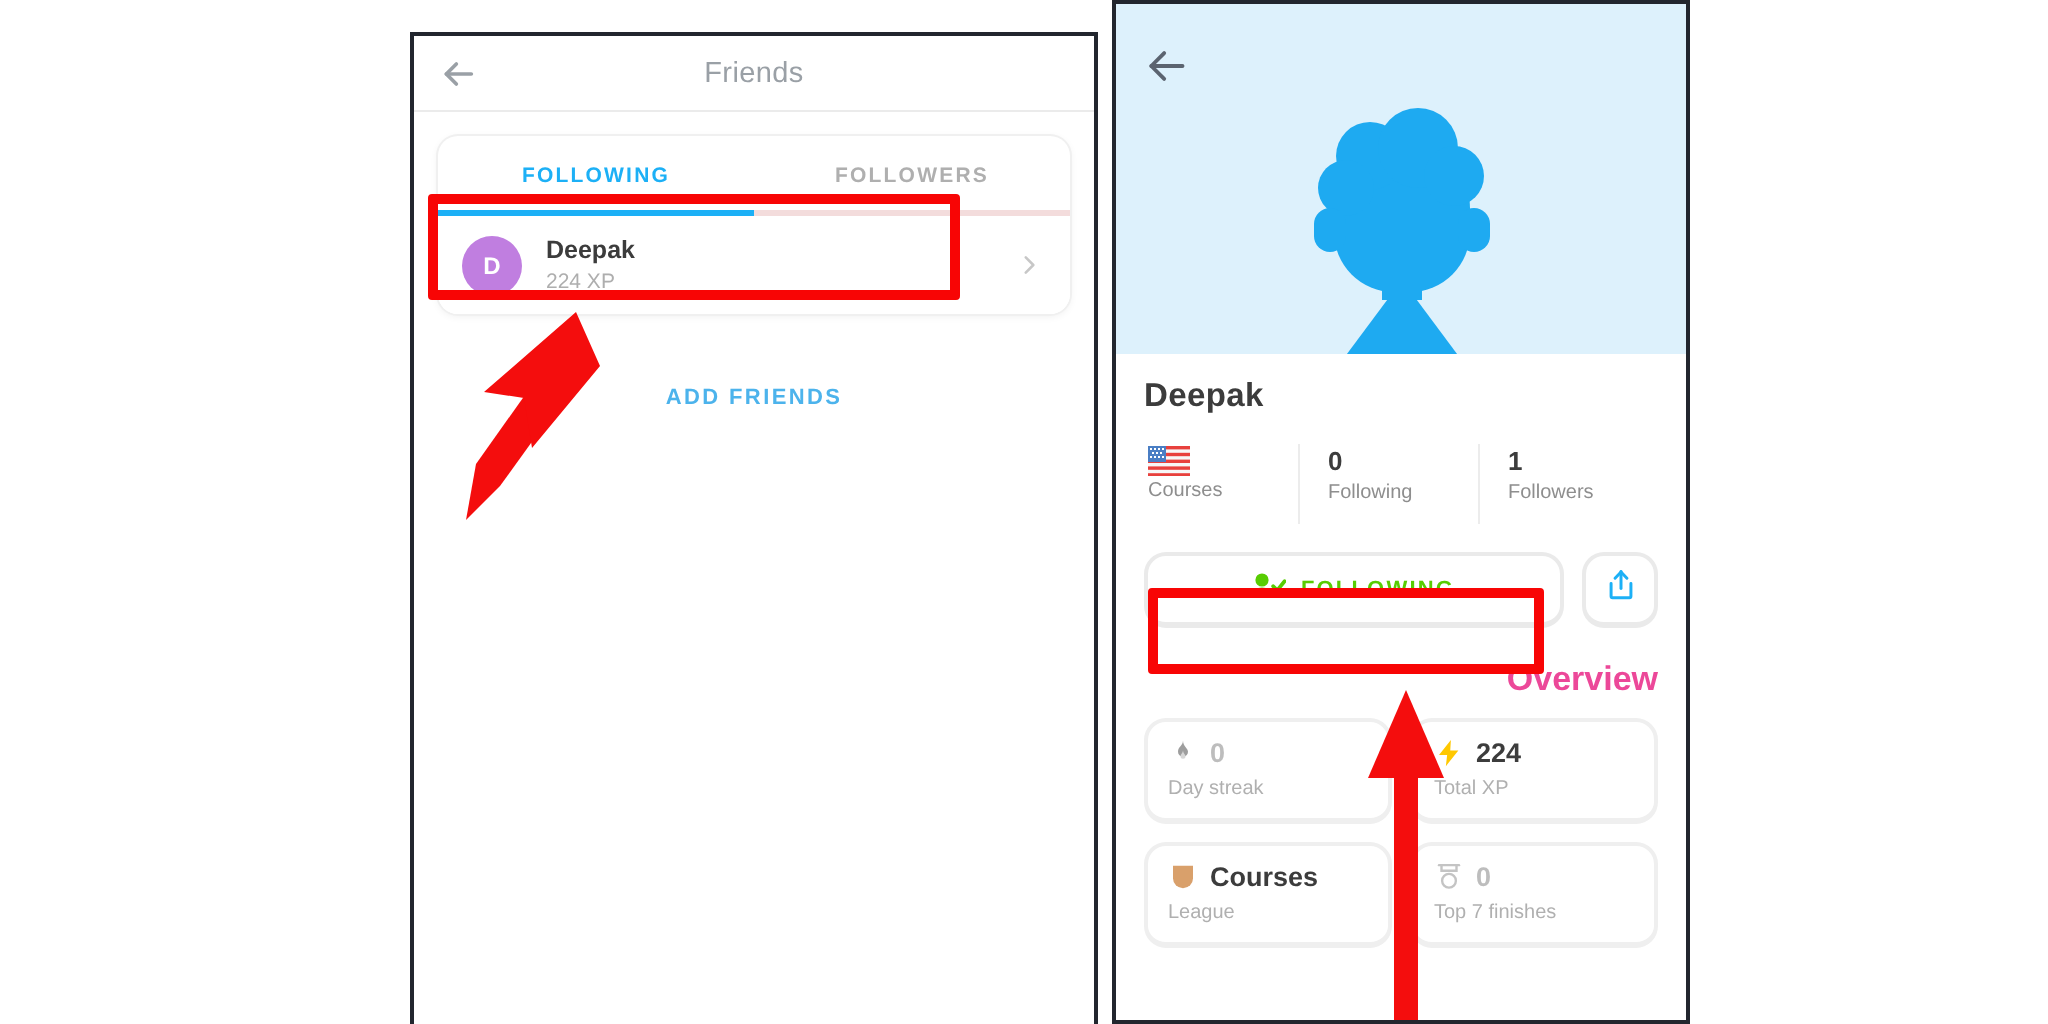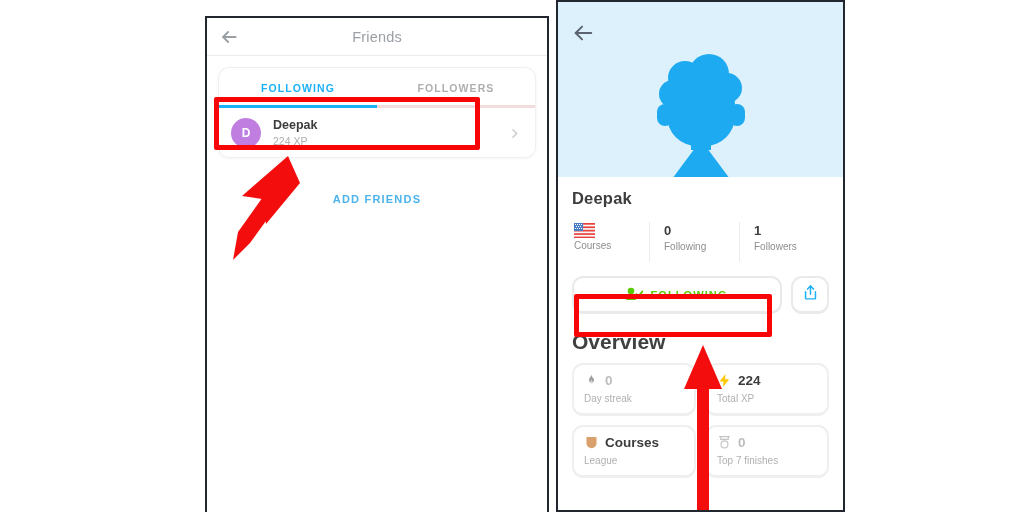--- a/index.html
+++ b/index.html
@@ -114,21 +114,21 @@
     display: flex; align-items: center; justify-content: center; gap: 7px;
     color: #58cc02; font-size: 11px; font-weight: bold; letter-spacing: 1.1px;
   }
   .share-btn {
     flex: 0 0 auto; width: 38px; height: 38px;
     background: #fff; border: 2px solid #eaeaea; border-bottom-width: 3px;
     border-radius: 11px;
     display: flex; align-items: center; justify-content: center;
   }
 
-  .overview-title { font-size: 21px; font-weight: bold; color: #404040; margin-top: 16px; }
+  .overview-title { font-size: 17px; font-weight: bold; color: #ec4899; margin-top: 16px; text-align: right; }
   .ov-grid { display: grid; grid-template-columns: 1fr 1fr; gap: 9px; margin-top: 9px; }
   .ov-card {
     background: #fff; border: 2px solid #efefef; border-bottom-width: 3px;
     border-radius: 11px; padding: 8px 10px 9px 10px; height: 53px;
   }
   .ov-top { display: flex; align-items: center; gap: 6px; }
   .ov-val { font-size: 13.5px; font-weight: bold; color: #3c3c3c; }
   .ov-val.muted { color: #bdbdbd; font-weight: bold; }
   .ov-lbl { font-size: 10px; color: #b0b0b0; margin-top: 5px; }
   .ov-icon { width: 15px; height: 15px; display:block; }

